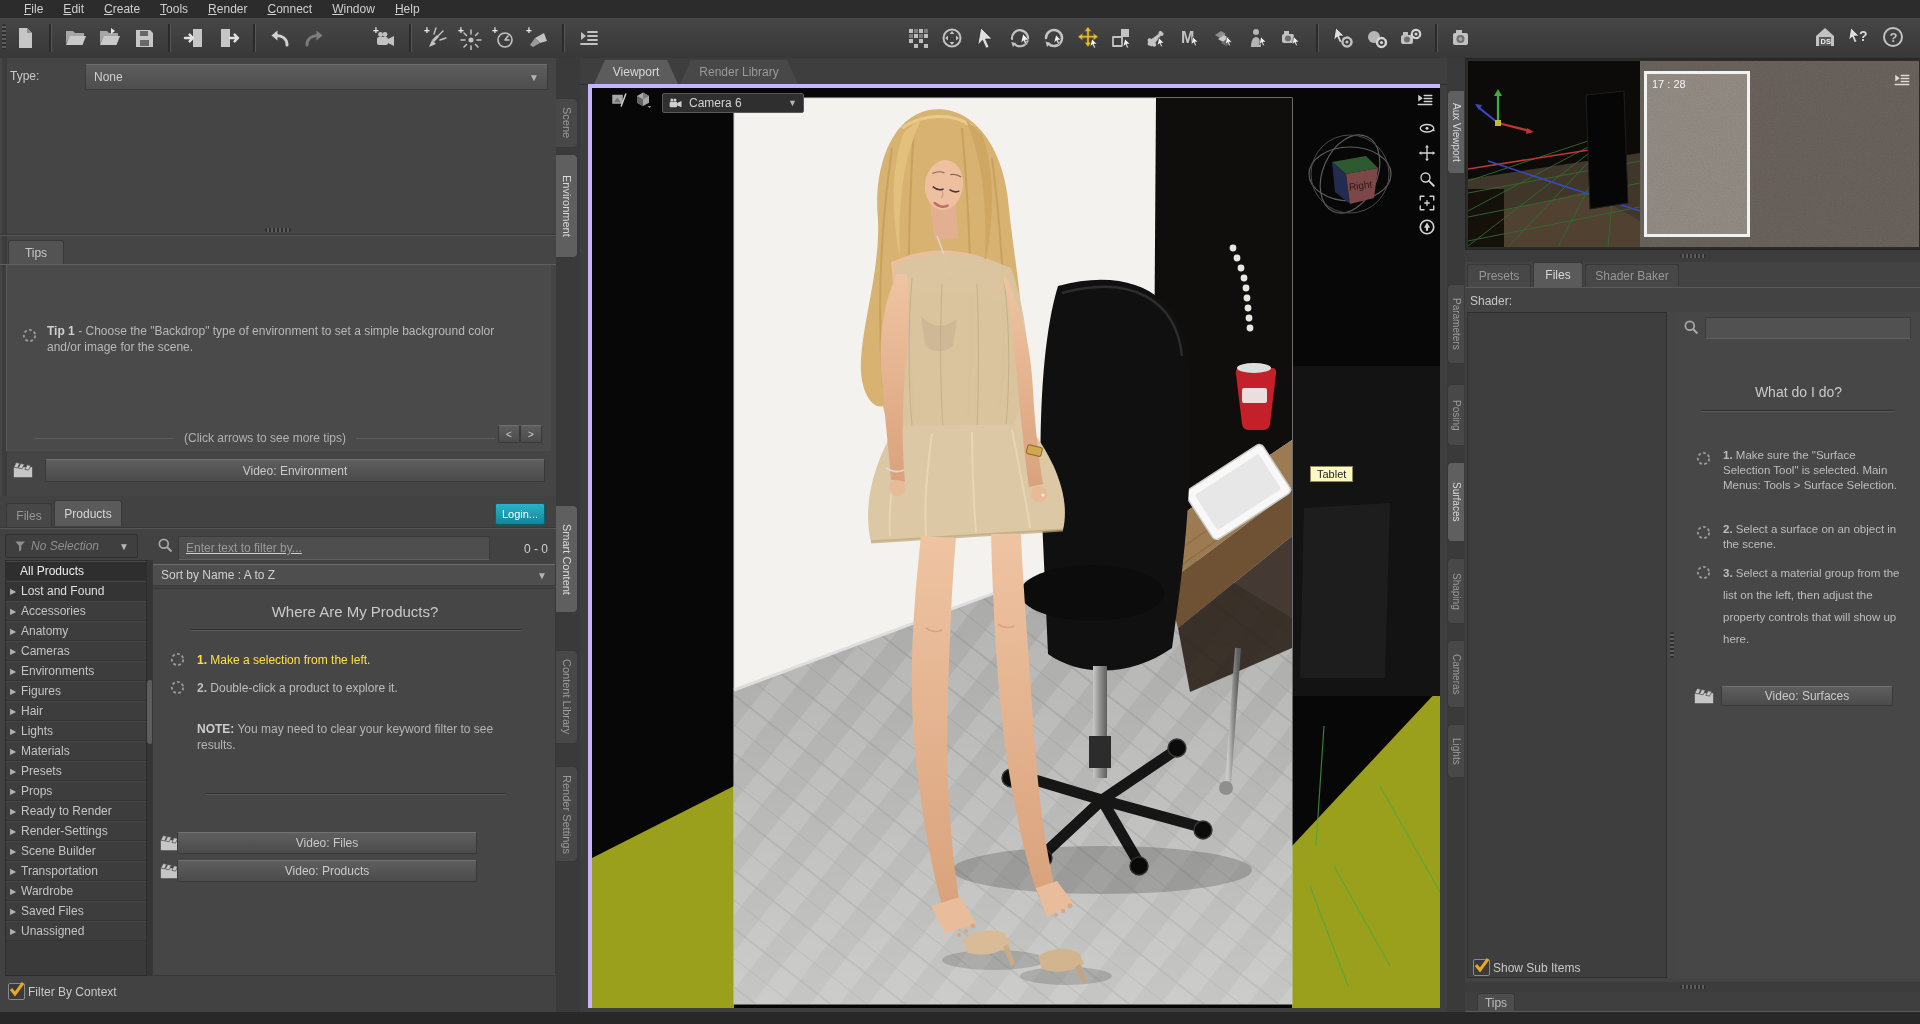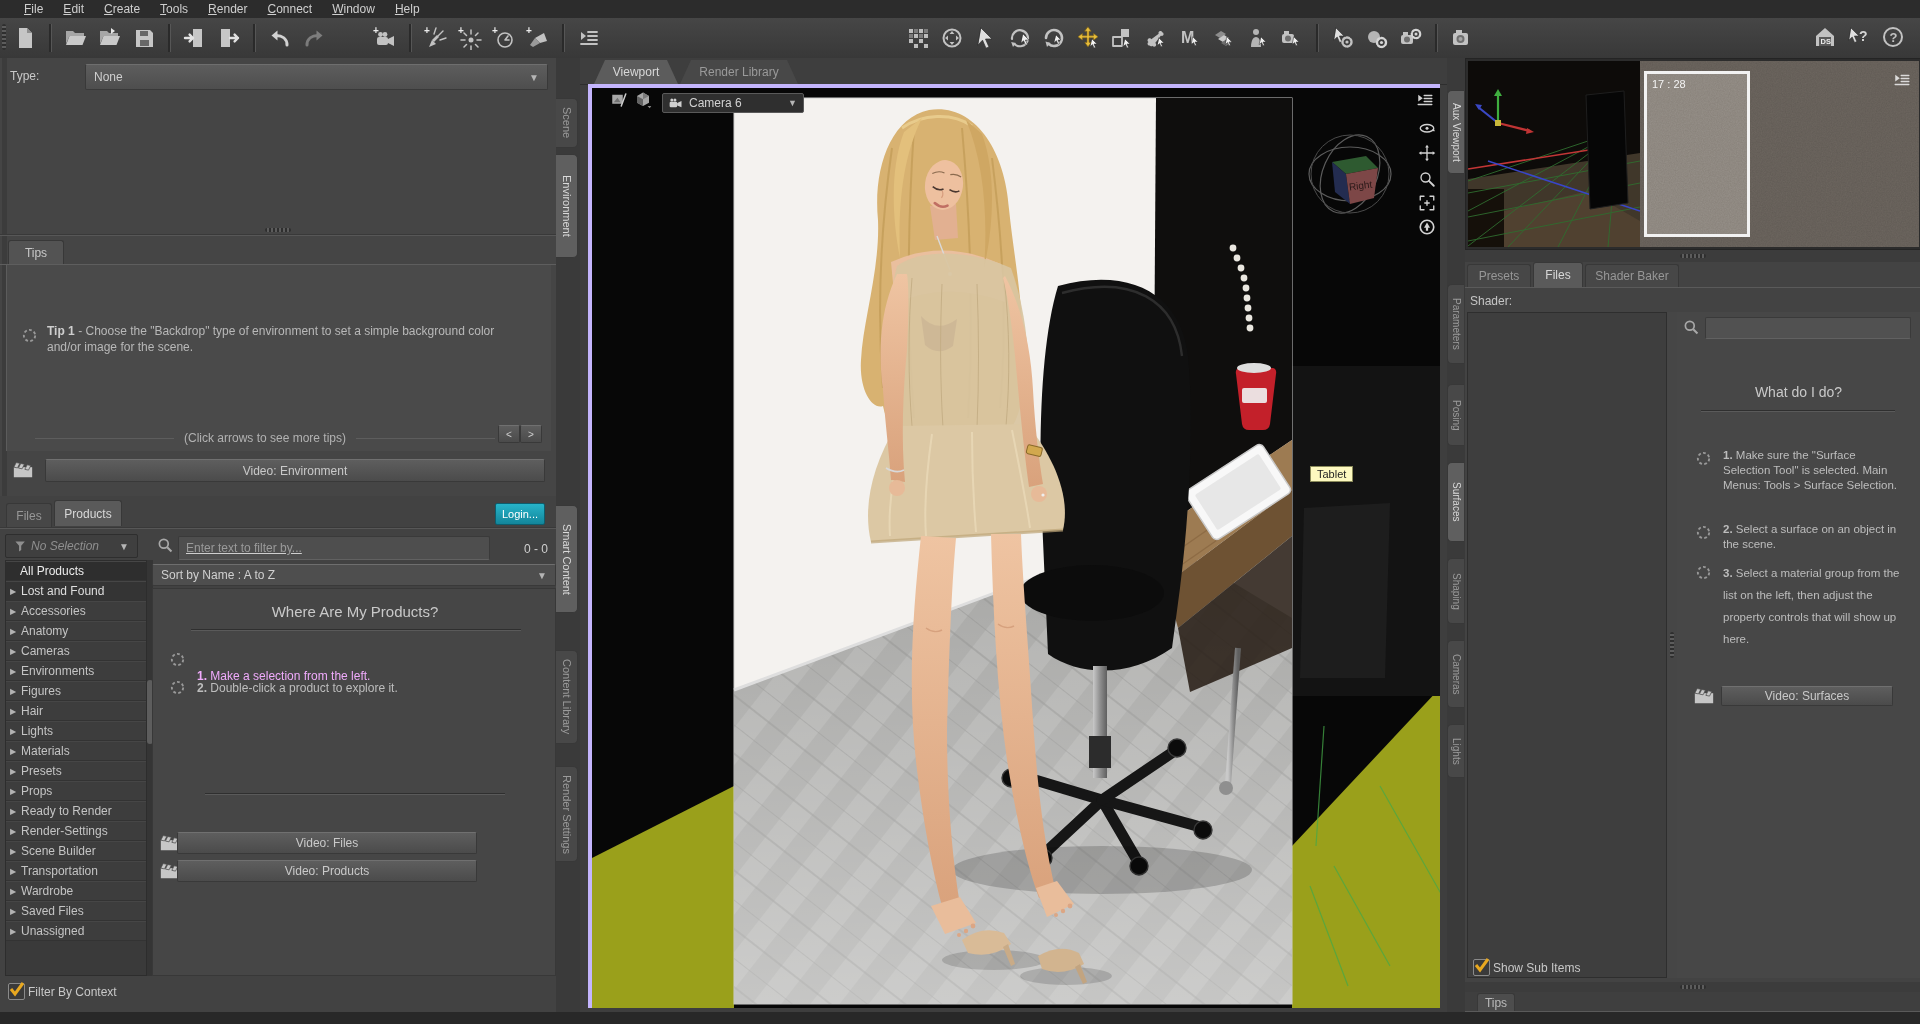--- a/index.html
+++ b/index.html
@@ -479,25 +479,26 @@
     <span>Sort by Name : A to Z</span>
     <span class="caret">▼</span>
   </div>
 
   <div class="abs" style="left:152px;top:92px;width:404px;height:388px;background:#464646;border:1px solid #383838;box-sizing:border-box;">
     <div class="abs" style="left:0;top:14px;width:404px;text-align:center;font-size:15px;color:#c9c9c9;">Where Are My Products?</div>
     <div class="abs" style="left:38px;top:40px;width:330px;height:1px;background:#2f2f2f;border-bottom:1px solid #5a5a5a;"></div>
     <span class="abs spin" style="left:16px;top:62px;"><svg viewBox="0 0 24 24">
           <circle cx="12" cy="12" r="8" stroke="#999" stroke-width="2.6" fill="none" stroke-dasharray="4 3.2"></circle>
         </svg></span>
-    <div class="abs" style="left:44px;top:64px;color:#f0abfc;margin-top:16px;"><b>1.</b> <span>Make a selection from the left.</span></div>
+    <div class="abs" style="left:44px;top:64px;color:#fde047;"><b>1.</b> <span>Make a selection from the left.</span></div>
     <span class="abs spin" style="left:16px;top:90px;"><svg viewBox="0 0 24 24">
           <circle cx="12" cy="12" r="8" stroke="#999" stroke-width="2.6" fill="none" stroke-dasharray="4 3.2"></circle>
         </svg></span>
     <div class="abs" style="left:44px;top:92px;color:#bdbdbd;"><b>2.</b> <span>Double-click a product to explore it.</span></div>
+    <div class="abs" style="left:44px;top:132px;width:332px;line-height:16px;color:#b5b5b5;"><b style="color:#cccccc;">NOTE:</b> <span>You may need to clear your keyword filter to see results.</span></div>
     <div class="abs" style="left:52px;top:204px;width:300px;height:1px;background:#2f2f2f;border-bottom:1px solid #5a5a5a;"></div>
     <span class="abs clap" style="left:6px;top:242px;"><svg viewBox="0 0 24 24">
           <path d="M2 10h20v11H2z" fill="#c6c6c6"></path>
           <path d="M2 10l2.5-5 4 .8-2.5 5zM9.5 6l4 .8-2.5 5-4-.8zM16.5 7.4l4 .8-2.5 5-4-.8z" fill="#c6c6c6" stroke="#4a4a4a" stroke-width=".8"></path>
         </svg></span>
     <div class="abs btn" style="left:24px;top:243px;width:300px;height:22px;">
         <span>Video: Files</span>
       </div>
     <span class="abs clap" style="left:6px;top:270px;"><svg viewBox="0 0 24 24">
           <path d="M2 10h20v11H2z" fill="#c6c6c6"></path>

